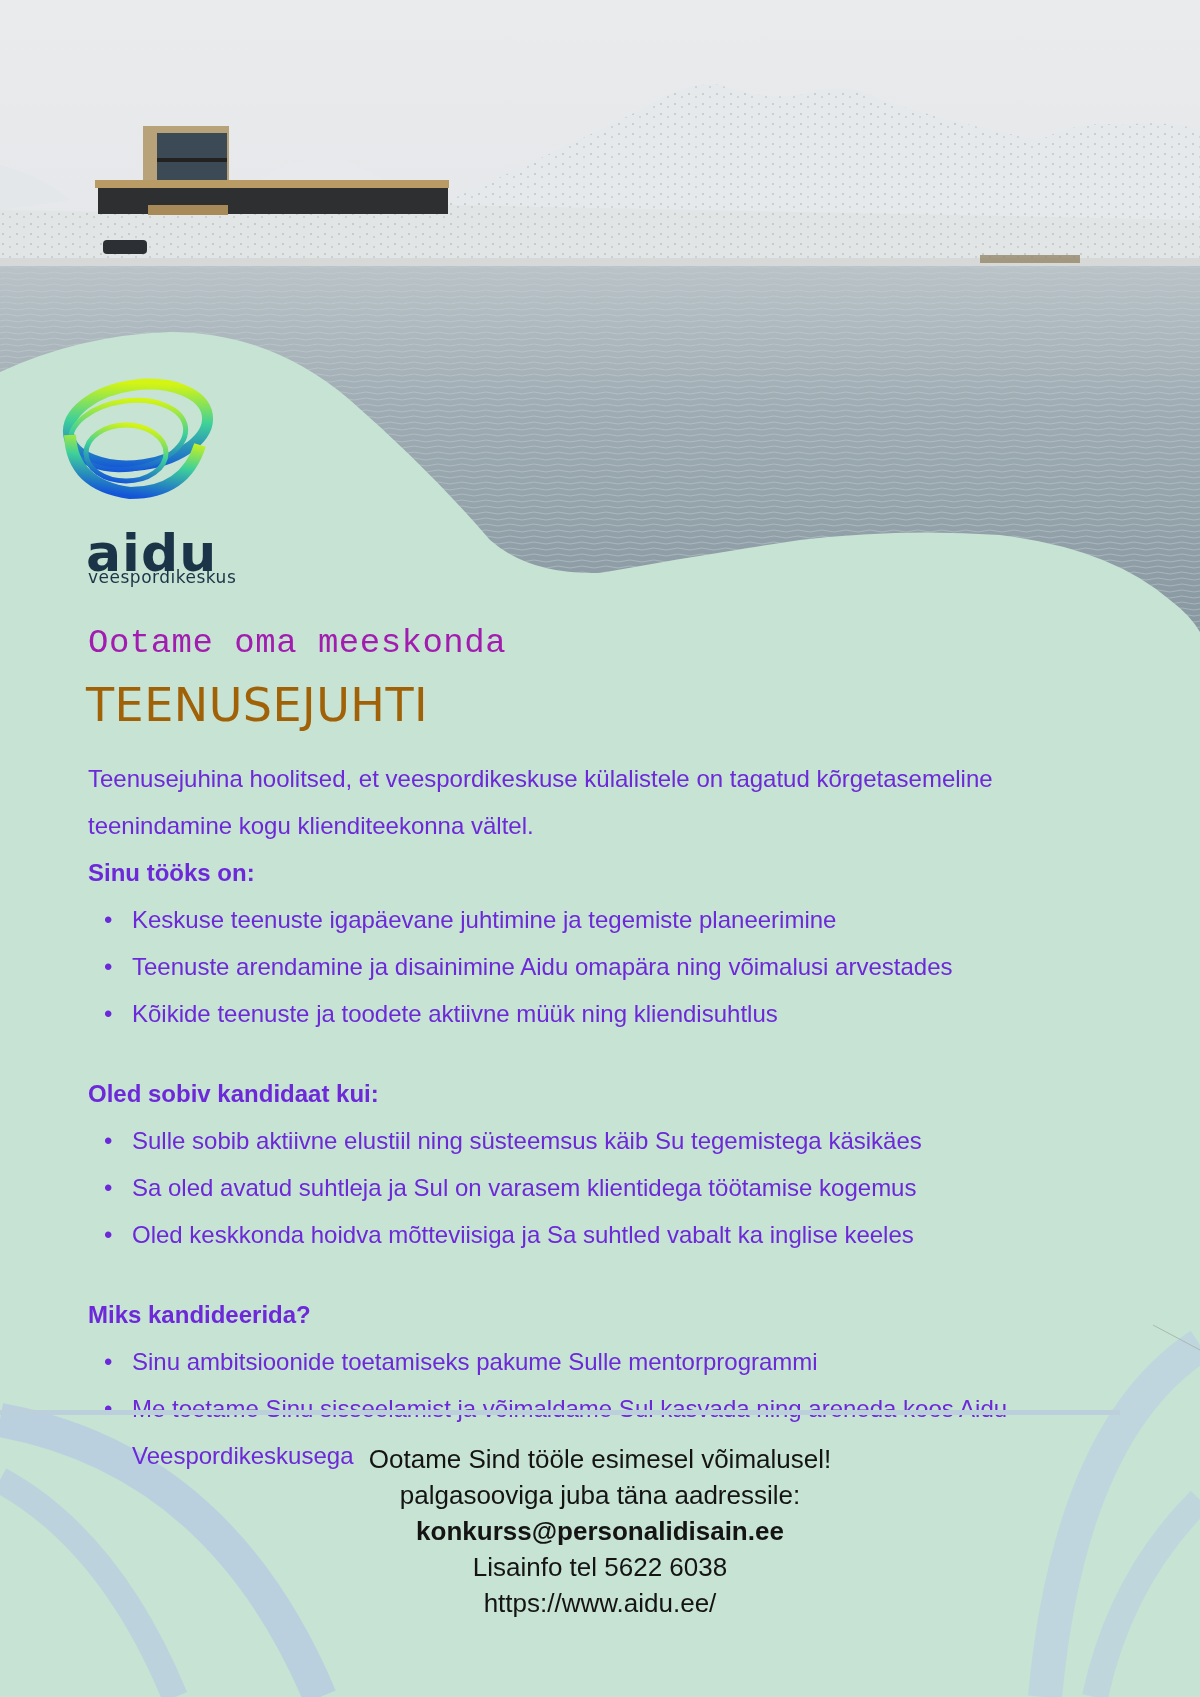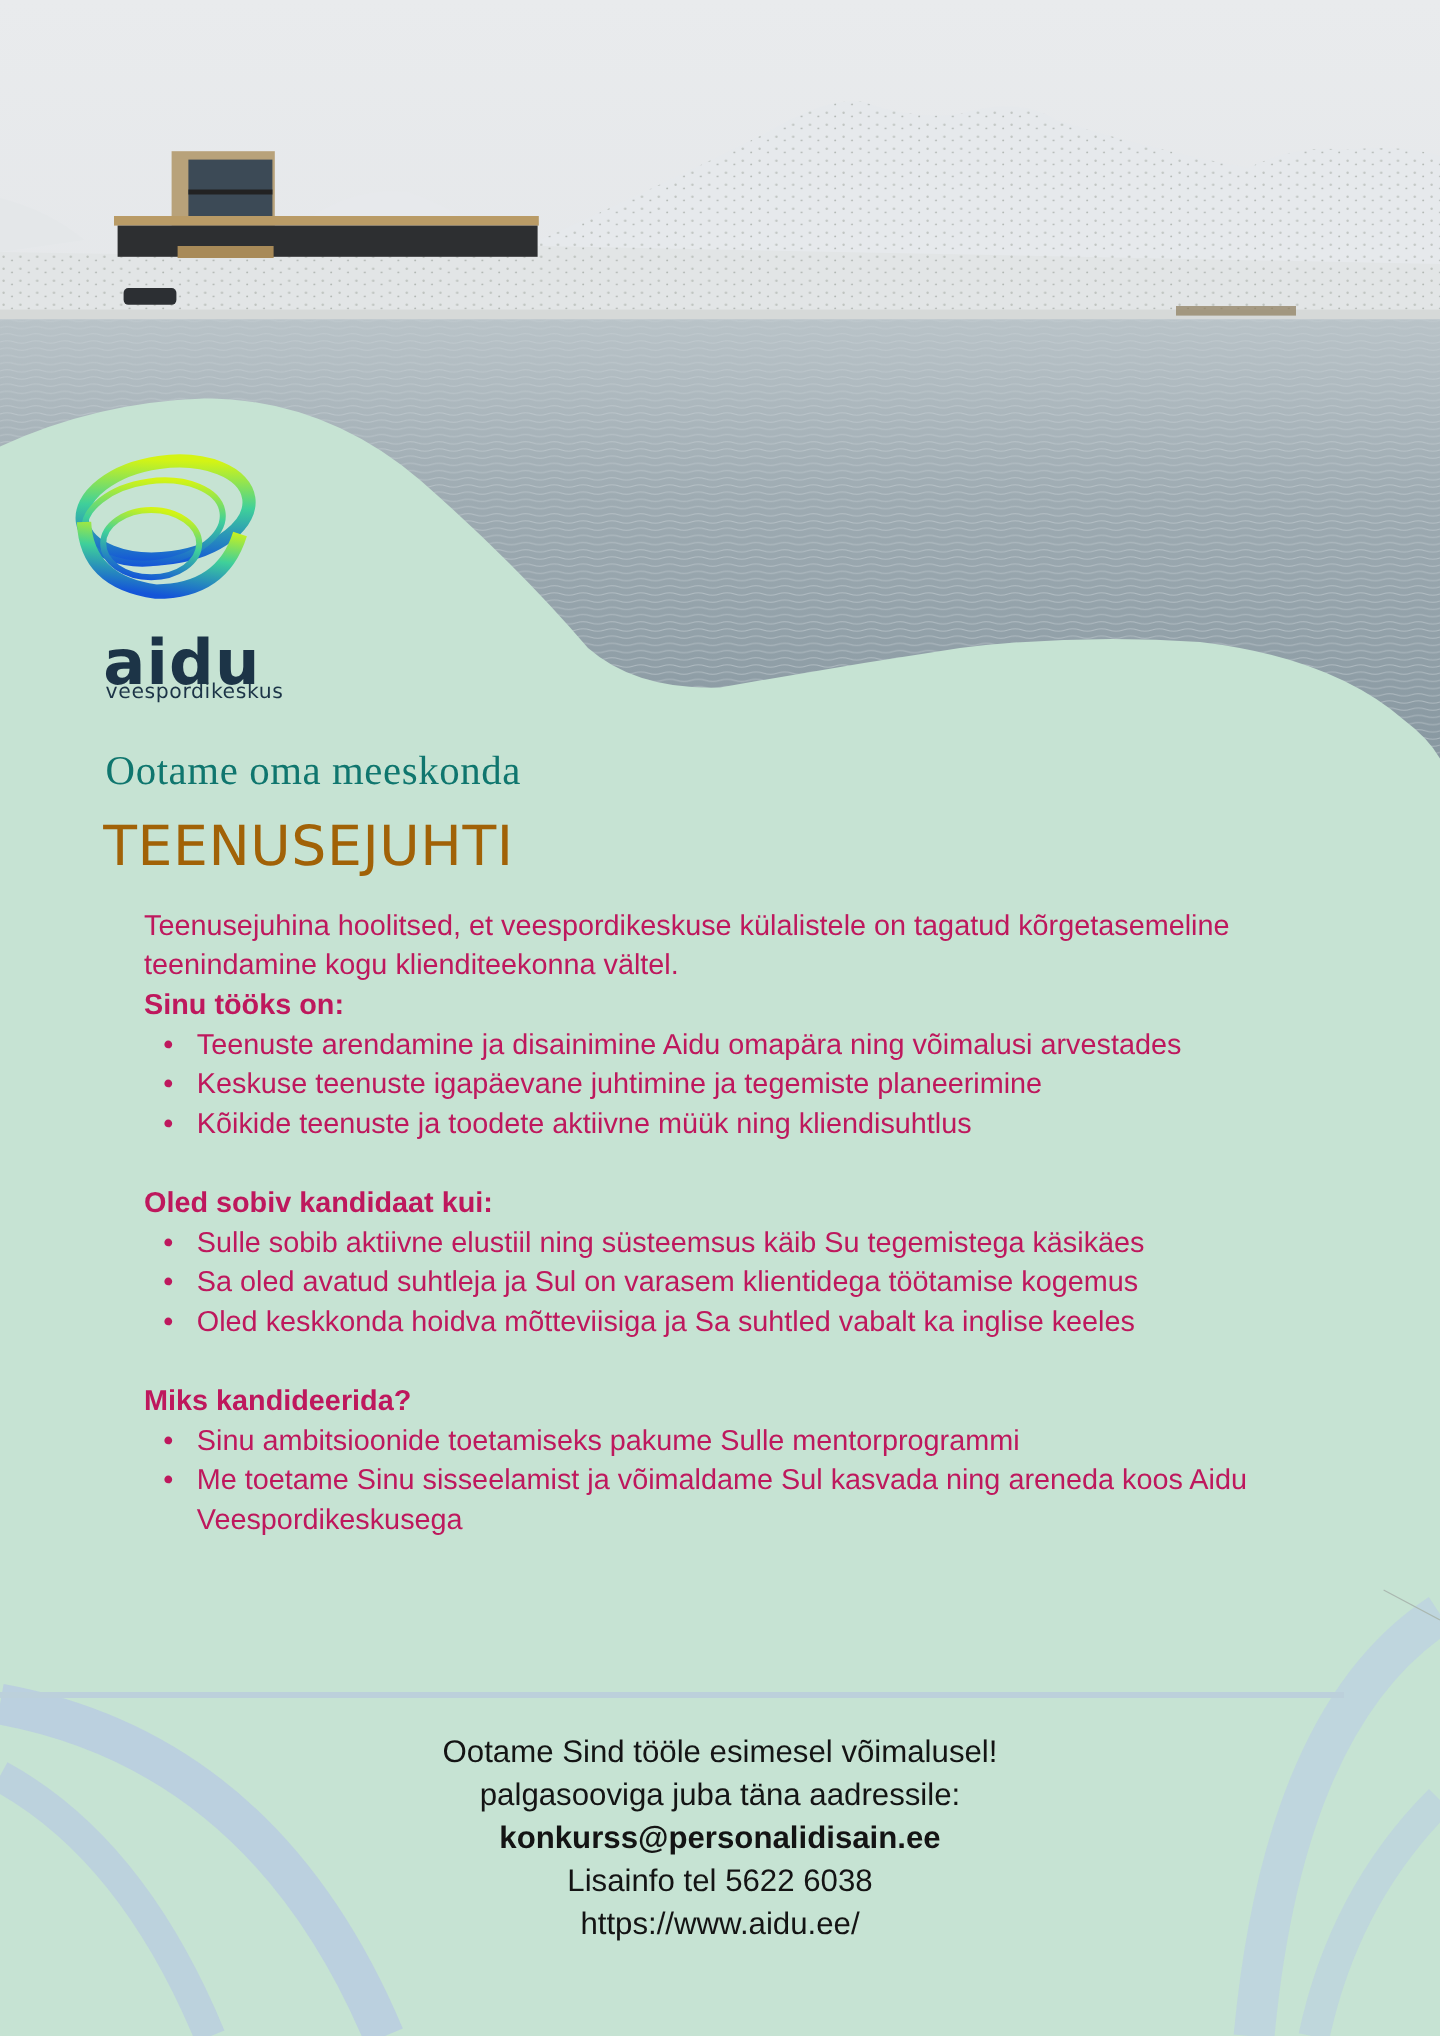--- a/index.html
+++ b/index.html
@@ -12,25 +12,25 @@
   
   .wave { position: absolute; left: 0; top: 0; width: 1200px; height: 1697px; pointer-events: none; }
 
   
   .logo { position: absolute; left: 60px; top: 375px; width: 230px; height: 220px; }
   .logo-mark { position: absolute; left: 0; top: 0; }
   .logo-word { position: absolute; left: 26px; top: 120px; font-family: "DejaVu Sans", sans-serif; font-size: 52px; font-weight: bold; color: #1c3447; letter-spacing: 1px; line-height: 1; margin-top: 32px; }
   .logo-sub { position: absolute; left: 28px; top: 194px; font-family: "DejaVu Sans", sans-serif; font-size: 17px; color: #1c3447; letter-spacing: 0.5px; line-height: 1; }
 
   
-  .subtitle { position: absolute; left: 88px; top: 624px; font-family: Liberation Serif, serif; font-size: 34px; color: #0f766e; letter-spacing: 0.5px; }
+  .subtitle { position: absolute; left: 88px; top: 624px; font-family: Liberation Mono, monospace; font-size: 34px; color: #a21caf; letter-spacing: 0.5px; }
   .title { position: absolute; left: 86px; top: 678px; font-family: "DejaVu Sans", sans-serif; font-size: 46px; color: #a16207; letter-spacing: 0.5px; }
 
   
-  .body { position: absolute; left: 88px; top: 755px; width: 1040px; font-size: 24px; line-height: 33px; color: #be185d; margin-left: 32px; }
+  .body { position: absolute; left: 88px; top: 755px; width: 1040px; font-size: 24px; line-height: 47px; color: #6d28d9; }
   .intro { margin: 0; }
   .section-head { margin: 0; font-weight: bold; font-size: 24px; }
   ul.bullets { margin: 0; padding-left: 44px; list-style: none; }
   ul.bullets li { position: relative; }
   ul.bullets li::before { content: "\2022"; position: absolute; left: -28px; top: 0; font-size: 24px; }
   .gap { height: 33px; }
 
   
   .divider { position: absolute; left: 0; top: 1410px; width: 1120px; height: 5px; background: #bcd0db; }
 
@@ -119,22 +119,22 @@
 </div>
 
 <div class="subtitle">Ootame oma meeskonda</div>
 <div class="title">TEENUSEJUHTI</div>
 
 <div class="body">
   <p class="intro">Teenusejuhina hoolitsed, et veespordikeskuse külalistele on tagatud kõrgetasemeline teenindamine kogu klienditeekonna vältel.</p>
 
   <div class="section-head">Sinu tööks on:</div>
   <ul class="bullets">
+    <li>Keskuse teenuste igapäevane juhtimine ja tegemiste planeerimine</li>
     <li>Teenuste arendamine ja disainimine Aidu omapära ning võimalusi arvestades</li>
-    <li>Keskuse teenuste igapäevane juhtimine ja tegemiste planeerimine</li>
     <li>Kõikide teenuste ja toodete aktiivne müük ning kliendisuhtlus</li>
   </ul>
   <div class="gap"></div>
 
   <div class="section-head">Oled sobiv kandidaat kui:</div>
   <ul class="bullets">
     <li>Sulle sobib aktiivne elustiil ning süsteemsus käib Su tegemistega käsikäes</li>
     <li>Sa oled avatud suhtleja ja Sul on varasem klientidega töötamise kogemus</li>
     <li>Oled keskkonda hoidva mõtteviisiga ja Sa suhtled vabalt ka inglise keeles</li>
   </ul>

